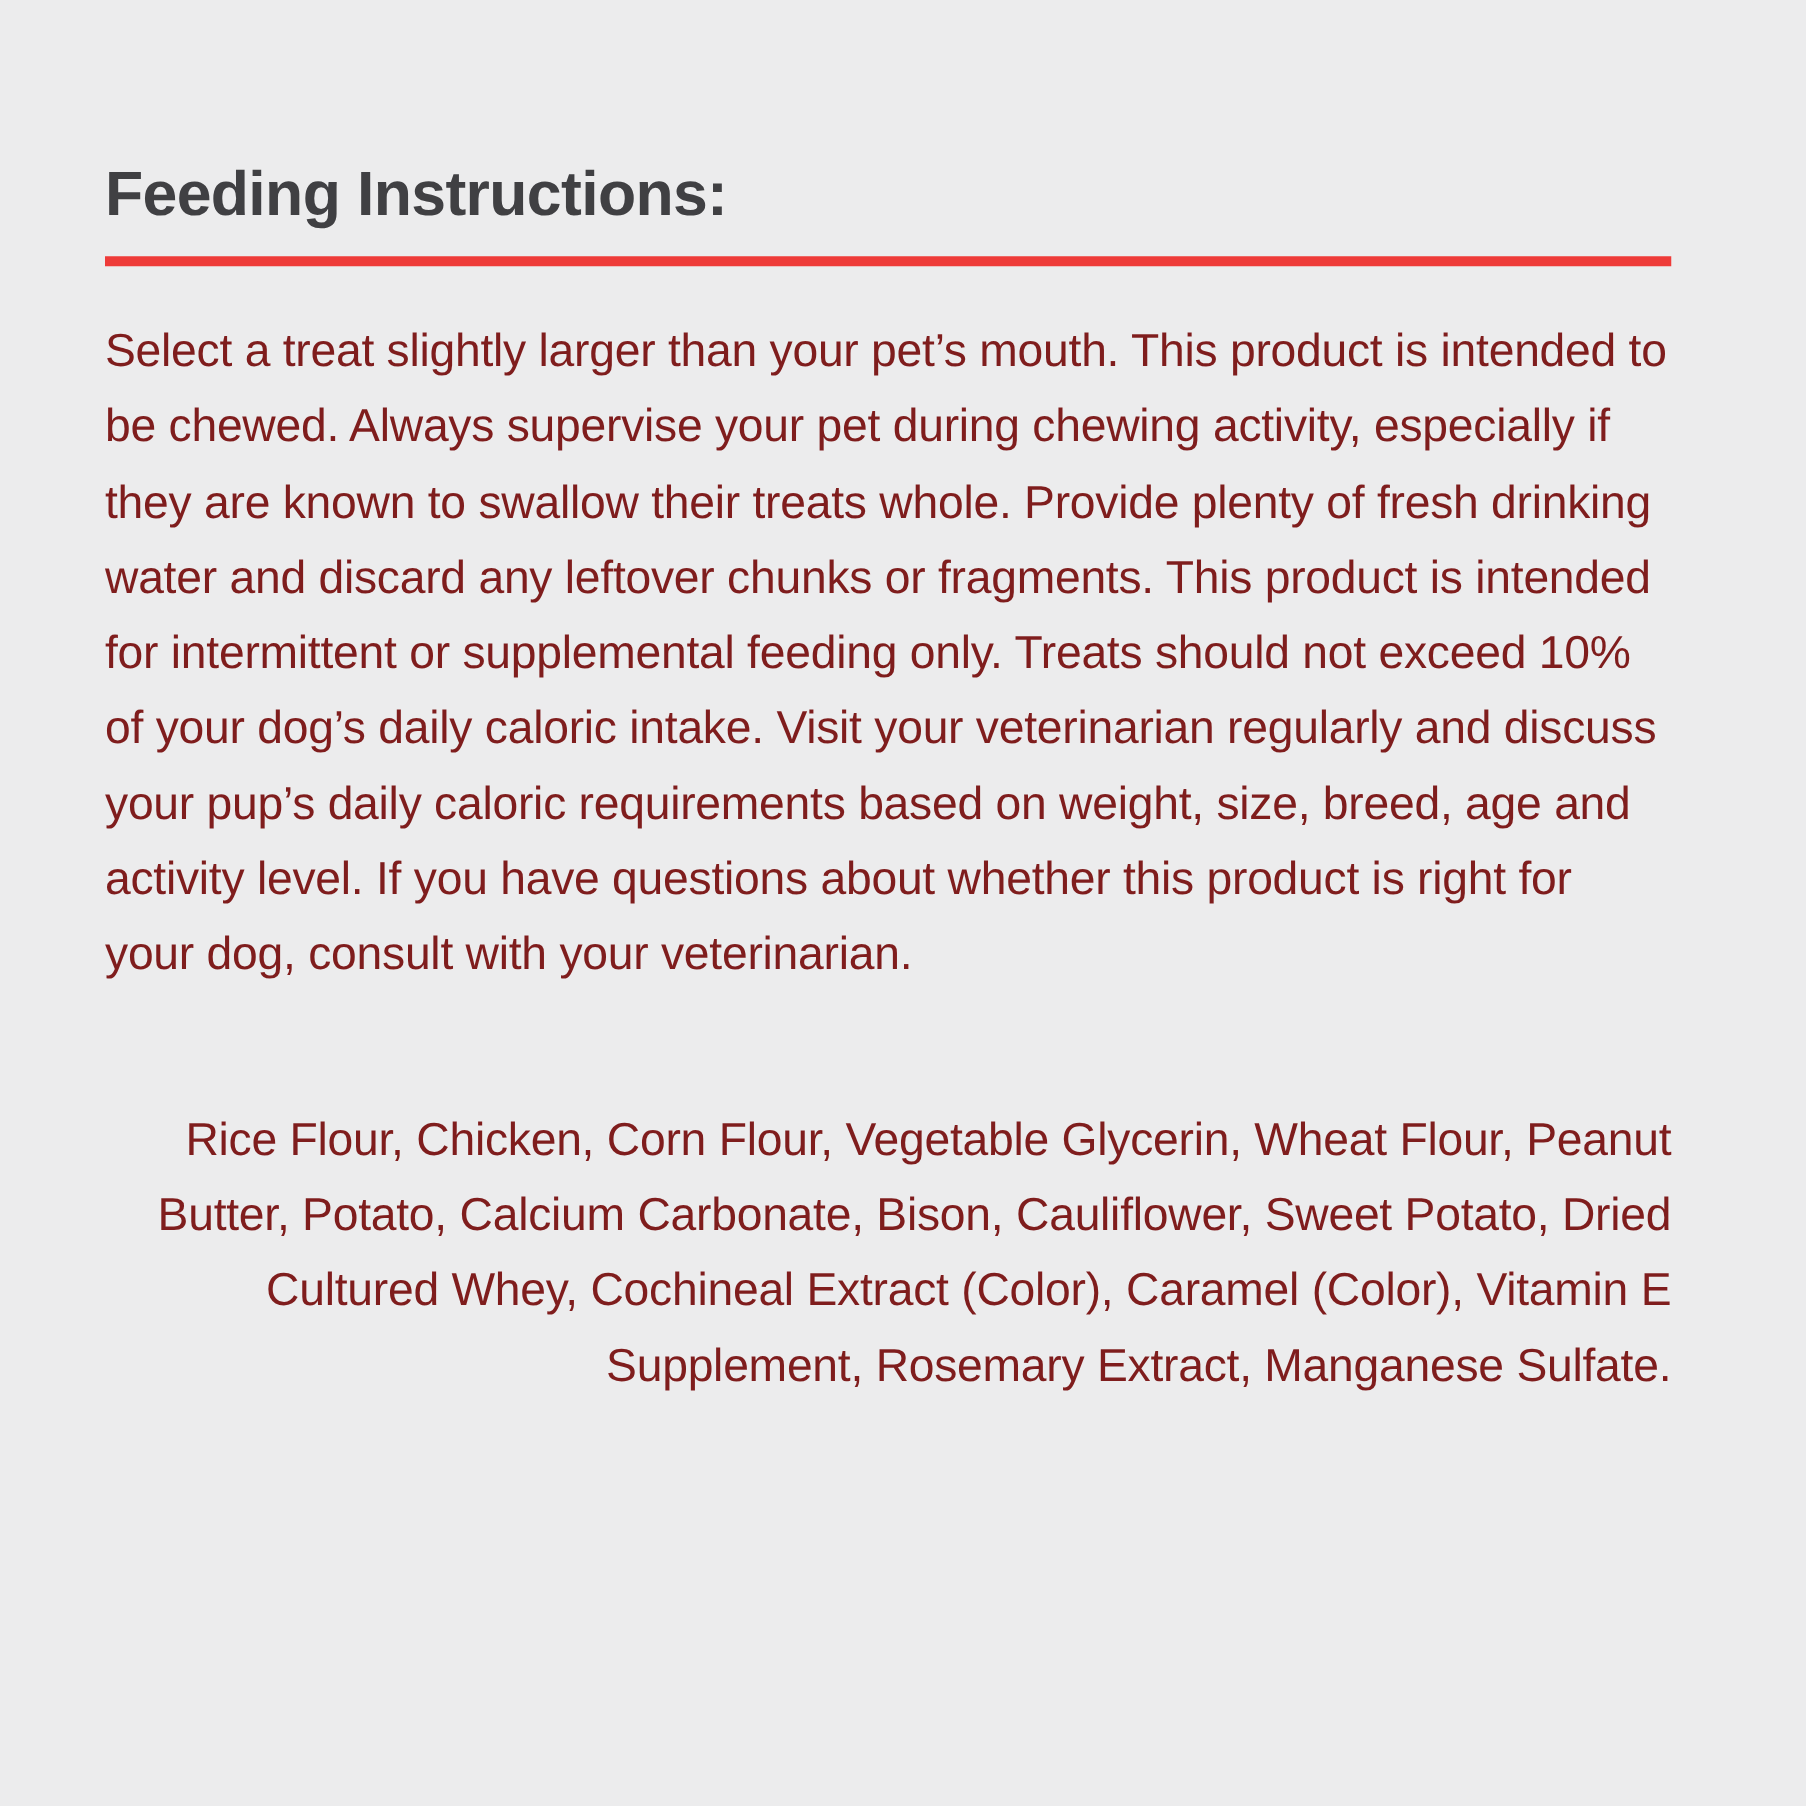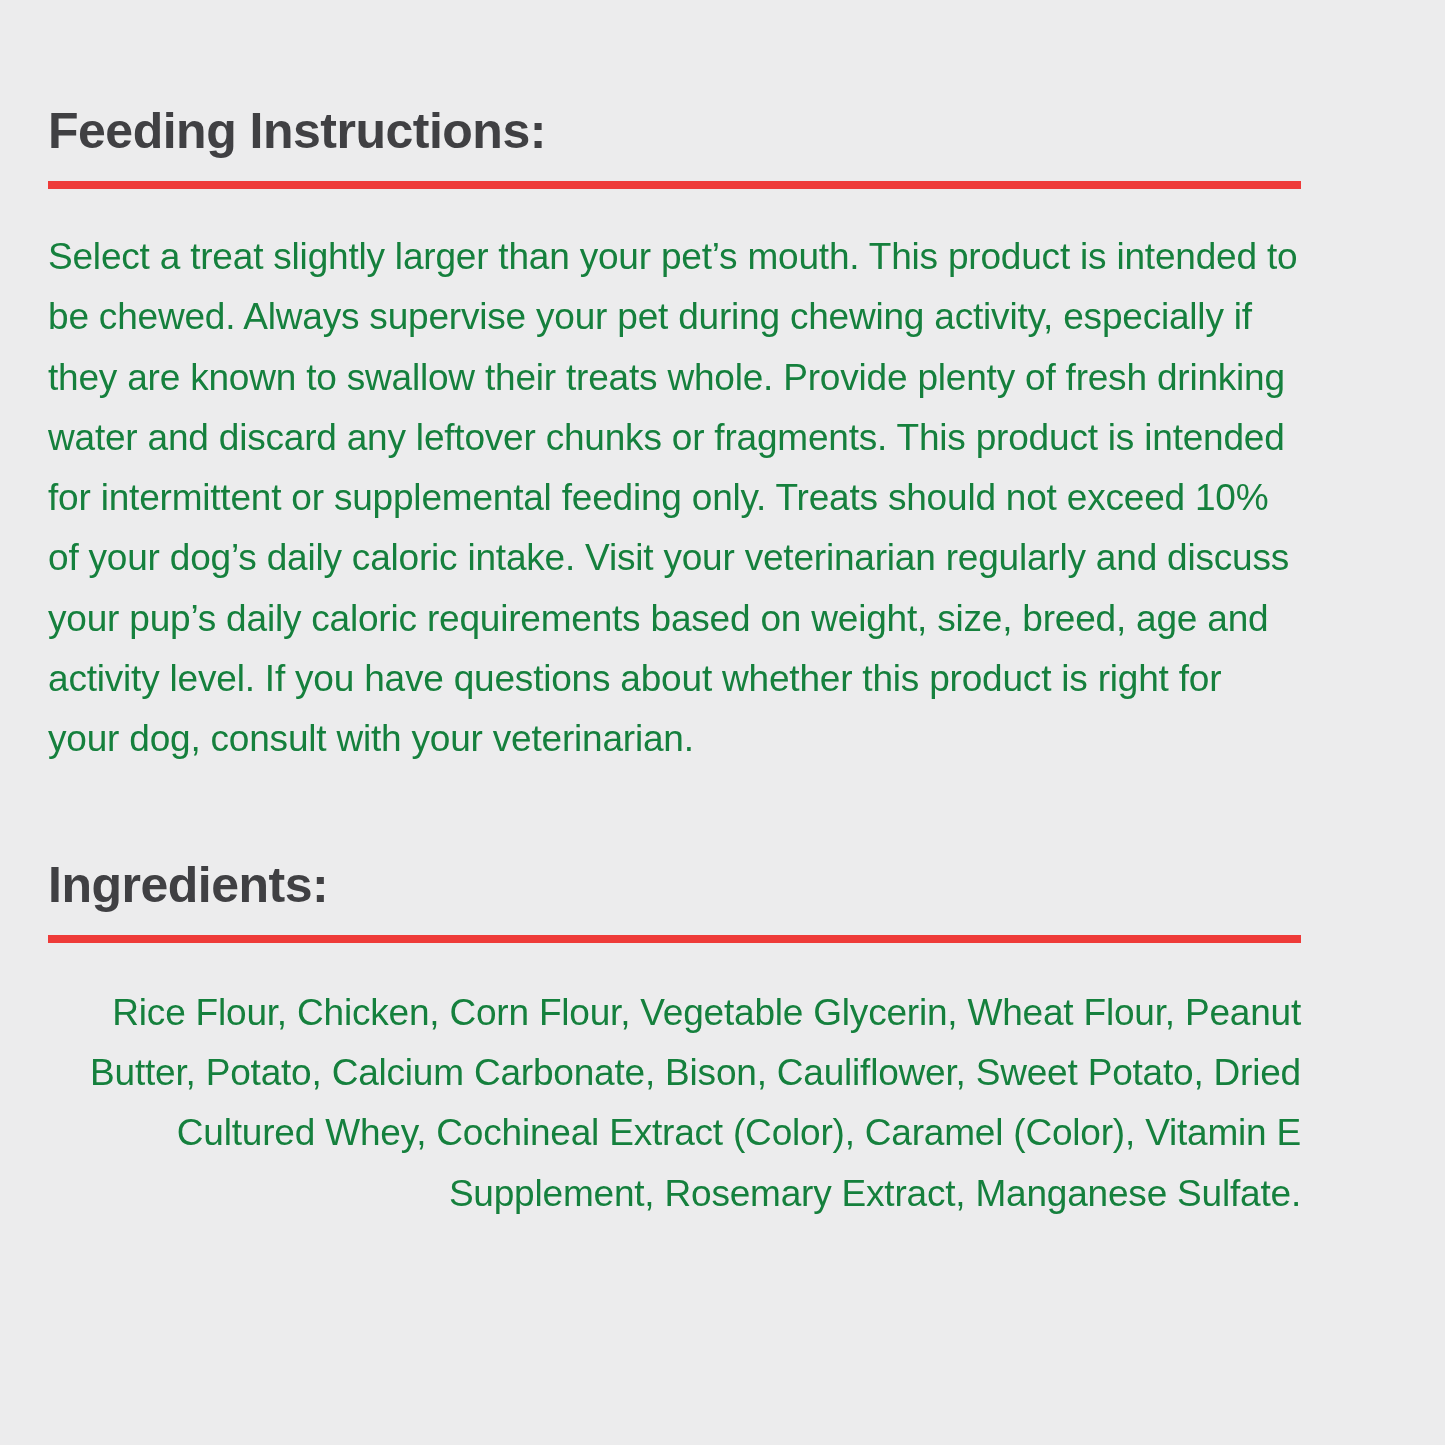--- a/index.html
+++ b/index.html
@@ -12,21 +12,22 @@
     background: #ececed;
     font-family: "Liberation Sans", sans-serif;
     color: #4a4a4c;
     overflow: hidden;
   }
   .page {
     position: relative;
     width: 1445px;
     height: 1050px;
     box-sizing: border-box;
-    padding: 96px 96px 0 48px;
+    padding: 96px 96px 0 84px;
+    margin-top: 24px;
   }
   .section {
     width: 1253px;
   }
   .section-title {
     font-size: 50px;
     font-weight: bold;
     color: #404043;
     letter-spacing: -0.5px;
     line-height: 1.1;
@@ -34,21 +35,21 @@
   }
   .rule {
     height: 8px;
     background: #ee3b39;
     margin-top: 22px;
     width: 100%;
   }
   .body-text {
     font-size: 37px;
     line-height: 1.63;
-    color: #15803d;
+    color: #7f1d1d;
     margin: 0;
     letter-spacing: -0.2px;
   }
   #feeding-title-wrap { margin-top: 8px; }
   #feeding-body { margin-top: 38px; }
   #ingredients-section { margin-top: 88px; }
   #ingredients-body { margin-top: 40px; text-align: right; }
 </style>
 </head>
 <body>
@@ -57,20 +58,16 @@
 
   <div class="section" id="feeding-instructions-section">
     <div id="feeding-title-wrap">
       <h1 class="section-title">Feeding Instructions:</h1>
       <div class="rule"></div>
     </div>
     <p class="body-text" id="feeding-body">Select a treat slightly larger than your pet’s mouth. This product is intended to be chewed. Always supervise your pet during chewing activity, especially if they are known to swallow their treats whole. Provide plenty of fresh drinking water and discard any leftover chunks or fragments. This product is intended for intermittent or supplemental feeding only. Treats should not exceed 10% of your dog’s daily caloric intake. Visit your veterinarian regularly and discuss your pup’s daily caloric requirements based on weight, size, breed, age and activity level. If you have questions about whether this product is right for your dog, consult with your veterinarian.</p>
   </div>
 
   <div class="section" id="ingredients-section">
-    <div>
-      <h1 class="section-title">Ingredients:</h1>
-      <div class="rule"></div>
-    </div>
     <p class="body-text" id="ingredients-body">Rice Flour, Chicken, Corn Flour, Vegetable Glycerin, Wheat Flour, Peanut Butter, Potato, Calcium Carbonate, Bison, Cauliflower, Sweet Potato, Dried Cultured Whey, Cochineal Extract (Color), Caramel (Color), Vitamin E Supplement, Rosemary Extract, Manganese Sulfate.</p>
   </div>
 
 </div>
 
 </body></html>

